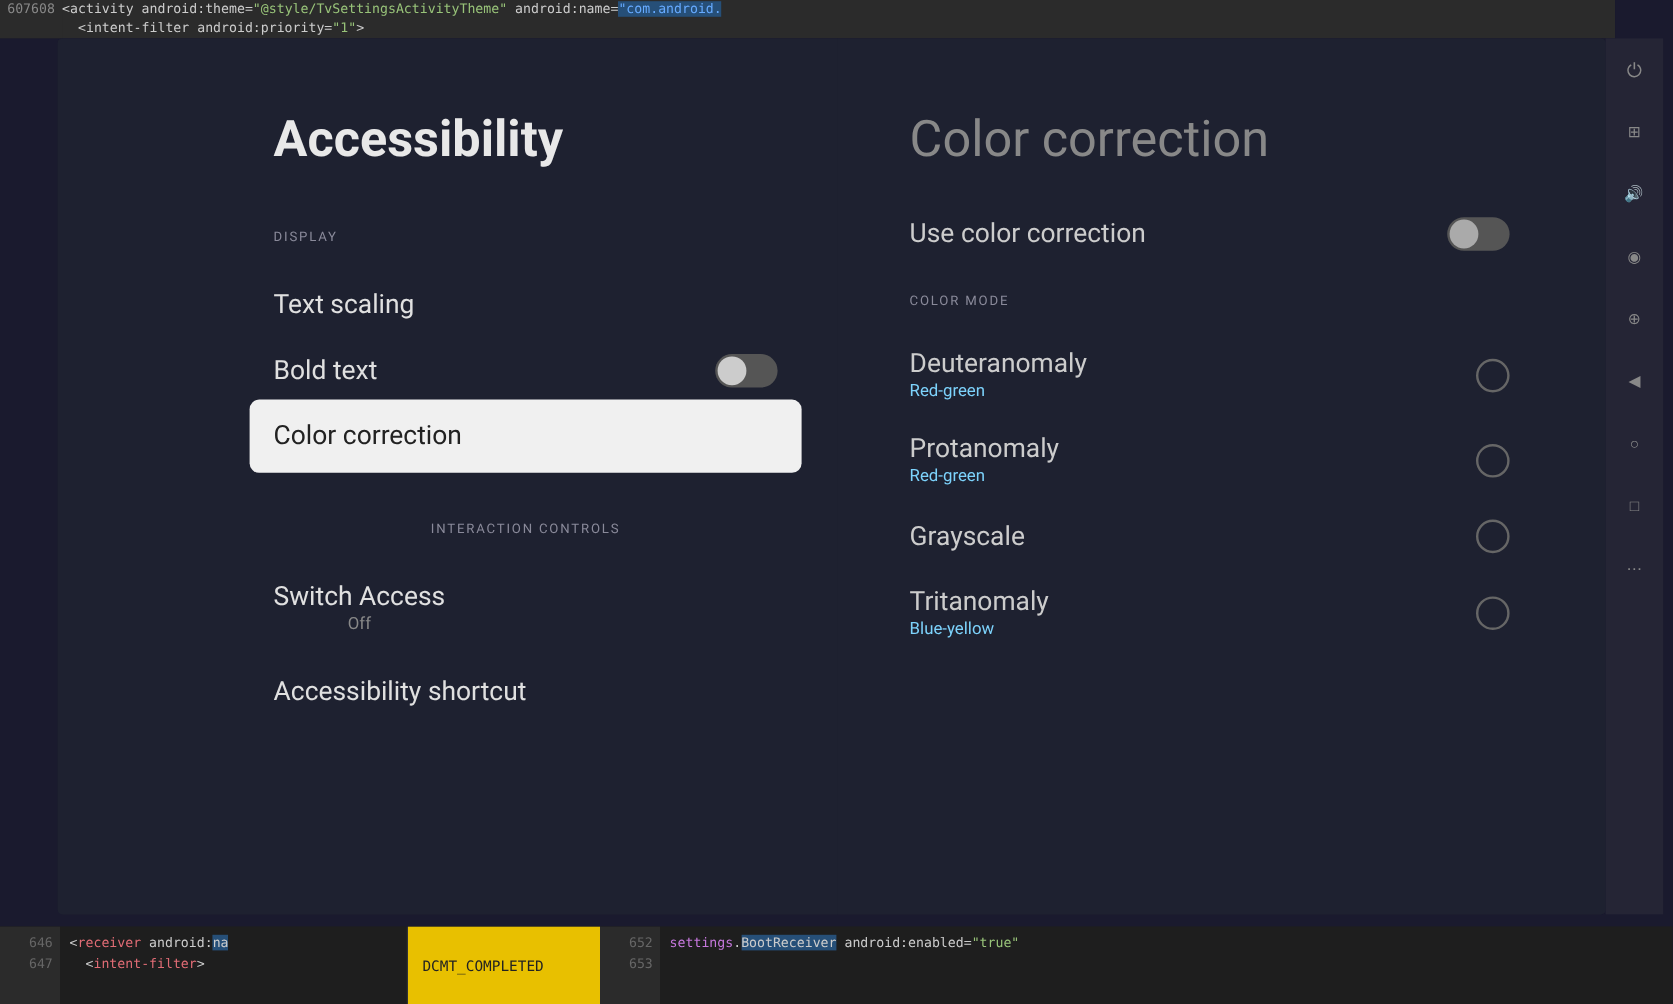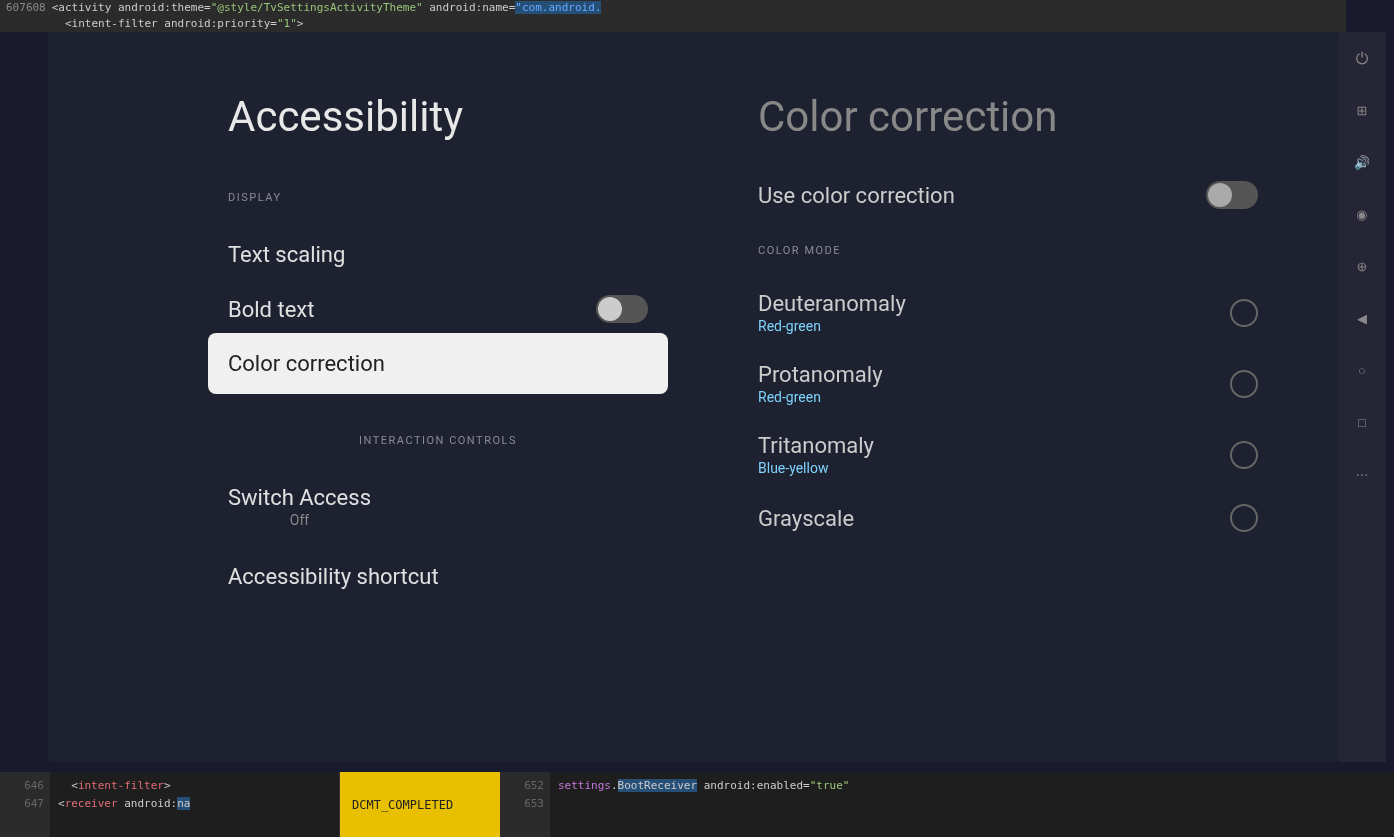--- a/index.html
+++ b/index.html
@@ -29,21 +29,21 @@
     .left-panel {
       width: 650px;
       padding: 60px 50px 40px 180px;
       background: #1e2130;
       display: flex;
       flex-direction: column;
     }
     .page-title {
       font-size: 42px;
       color: #e8e8e8;
-      font-weight: 400;
+      font-weight: 700;
       margin-bottom: 40px;
     }
     .section-label {
       font-size: 11px;
       color: #8a8a9a;
       letter-spacing: 1.5px;
       margin-bottom: 20px;
       margin-top: 10px;
     }
     .menu-item {
@@ -277,29 +277,29 @@
     <div class="color-option">
       <div class="color-option-info">
         <div class="name">Protanomaly</div>
         <div class="desc">Red-green</div>
       </div>
       <div class="radio-btn"></div>
     </div>
 
     <div class="color-option">
       <div class="color-option-info">
+        <div class="name">Grayscale</div>
+      </div>
+      <div class="radio-btn"></div>
+    </div>
+
+    <div class="color-option">
+      <div class="color-option-info">
         <div class="name">Tritanomaly</div>
         <div class="desc">Blue-yellow</div>
-      </div>
-      <div class="radio-btn"></div>
-    </div>
-
-    <div class="color-option">
-      <div class="color-option-info">
-        <div class="name">Grayscale</div>
       </div>
       <div class="radio-btn"></div>
     </div>
   </div>
 
 </div>
 
 <div class="right-sidebar" style="left: 1338px;">
   <div class="sidebar-icon">⏻</div>
   <div class="sidebar-icon" style="font-size:13px;">⊞</div>
@@ -314,24 +314,24 @@
 
 <div style="position:absolute; bottom:0; left:0; right:0; height:65px; background:#1e1e1e; display:flex; overflow:hidden;margin-top:32px;">
 
   <div style="display:flex; width:340px; border-right: 1px solid #333;">
     <div style="background:#2b2b2b; min-width:50px; display:flex; flex-direction:column; padding: 5px 6px 5px 0; text-align:right;">
       <span style="color:#666; font-size:11px; font-family:monospace; line-height:18px;">646</span>
       <span style="color:#666; font-size:11px; font-family:monospace; line-height:18px;">647</span>
     </div>
     <div style="flex:1; padding: 5px 8px; display:flex; flex-direction:column; justify-content:flex-start;">
       <div style="color:#ccc; font-size:11px; font-family:monospace; line-height:18px;">
+        &lt;<span style="color:#e06c75">receiver</span> android:<span style="background:#264f78;">na</span>
+      </div>
+      <div style="color:#ccc; font-size:11px; font-family:monospace; line-height:18px;">
         &nbsp;&nbsp;&lt;<span style="color:#e06c75">intent-filter</span>&gt;
-      </div>
-      <div style="color:#ccc; font-size:11px; font-family:monospace; line-height:18px;">
-        &lt;<span style="color:#e06c75">receiver</span> android:<span style="background:#264f78;">na</span>
       </div>
     </div>
   </div>
 
   <div style="background:#e8c000; color:#222; font-size:12px; font-family:monospace; padding: 5px 12px; display:flex; align-items:center; min-width:160px;">
     <span>DCMT_COMPLETED</span>
   </div>
 
   <div style="display:flex; flex:1;">
     <div style="background:#2b2b2b; min-width:50px; display:flex; flex-direction:column; padding: 5px 6px 5px 0; text-align:right;">

